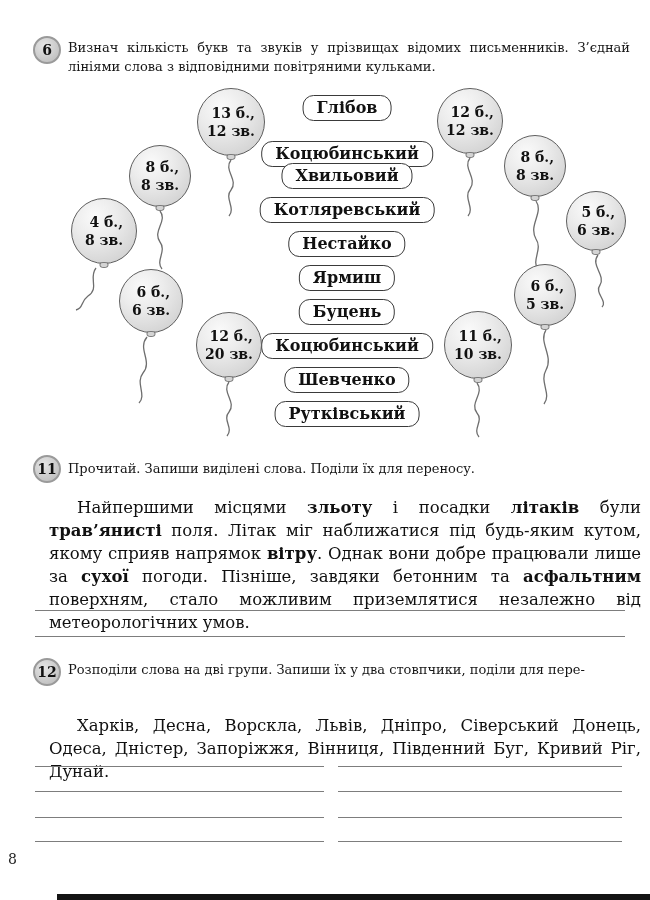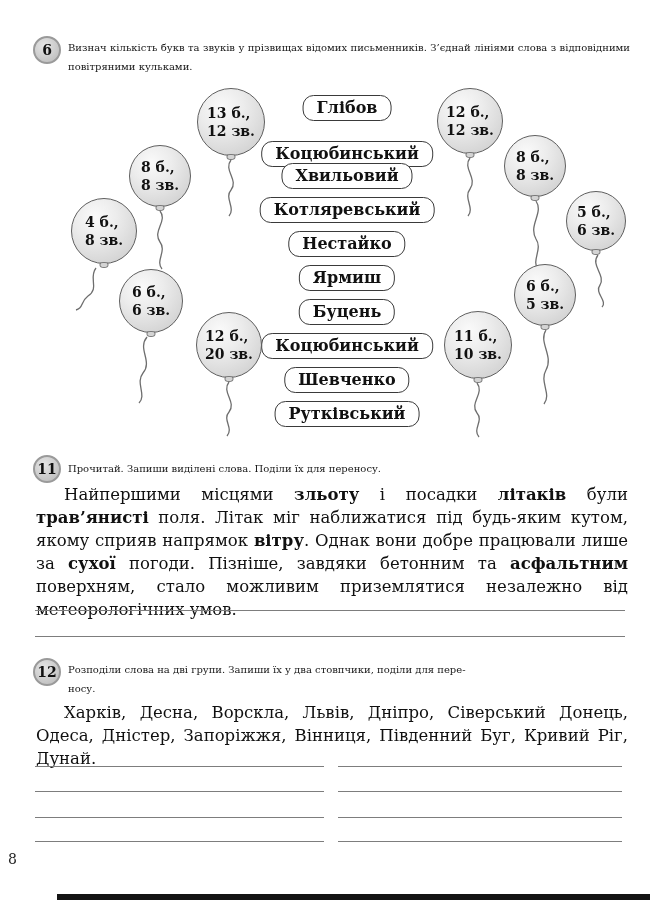--- a/index.html
+++ b/index.html
@@ -9,36 +9,36 @@
     overflow:hidden;
   }
   .badge{
     position:absolute;width:28px;height:28px;border-radius:50%;
     background:radial-gradient(circle at 38% 32%,#e6e6e6,#c3c3c3 75%);
     border:2px solid #9a9a9a;box-sizing:border-box;
     display:flex;align-items:center;justify-content:center;
     font-weight:bold;font-size:14px;color:#111;
   }
   .instr{
-    position:absolute;left:68px;width:562px;font-size:10px;line-height:19px;
+    position:absolute;left:68px;width:562px;font-size:13px;line-height:19px;
     text-align:justify;color:#161616;
   }
   .instr .line2{display:block;}
   .body-text{
-    position:absolute;left:35px;width:592px;margin:1px;
+    position:absolute;left:35px;width:592px;margin:14px;
     font-size:16.5px;line-height:23px;text-align:justify;text-indent:28px;
     color:#101010;font-weight:500;
   }
   .body-text b{font-weight:bold;}
   
   .balloon{
     position:absolute;border-radius:50%;box-sizing:border-box;
     border:1.2px solid #5f5f5f;
     background:radial-gradient(circle at 36% 28%,#fafafa 0%,#ececec 35%,#d9d9d9 70%,#c9c9c9 100%);
-    display:flex;align-items:center;justify-content:center;text-align:left;
+    display:flex;align-items:center;justify-content:center;text-align:right;
   }
   .balloon .btxt span{display:block;font-weight:bold;font-size:14px;line-height:18px;color:#111;}
   .balloon::after{
     content:"";position:absolute;bottom:-5px;left:50%;transform:translateX(-50%);
     width:9px;height:6px;background:#d4d4d4;border:1px solid #7a7a7a;
     border-radius:40% 40% 50% 50%;box-sizing:border-box;
   }
   .bstring{position:absolute;}
   .bstring path{fill:none;stroke:#6e6e6e;stroke-width:1.3;}
   .flip{transform:scaleX(-1);}
@@ -174,21 +174,20 @@
 <div class="instr" style="top:459px">Прочитай. Запиши виділені слова. Поділи їх для переносу.</div>
 
 <p class="body-text" style="top:482px"><span>Найпершими місцями </span><b>зльоту</b><span> і посадки </span><b>літаків</b><span> були </span><b>трав’янисті</b><span> поля. Літак міг наближатися під будь-яким кутом, якому сприяв напрямок </span><b>вітру</b><span>. Однак вони добре працювали лише за </span><b>сухої</b><span> погоди. Пізніше, завдяки бетонним та </span><b>асфальтним</b><span> поверхням, стало можливим приземлятися незалежно від метеорологічних умов.</span></p>
 
 <div class="rule" style="left:35px;top:610px;width:590px"></div>
 <div class="rule" style="left:35px;top:636px;width:590px"></div>
 
 <div class="badge" style="left:33px;top:658px">12</div>
 <div class="instr" style="top:660px">
   <span>Розподіли слова на дві групи. Запиши їх у два стовпчики, поділи для пере-</span>
-  <span class="line2">носу.</span>
 </div>
 
 <p class="body-text" style="top:700px">Харків, Десна, Ворскла, Львів, Дніпро, Сіверський Донець, Одеса, Дністер, Запоріжжя, Вінниця, Південний Буг, Кривий Ріг, Дунай.</p>
 
 <div class="rule" style="left:35px;top:766px;width:289px"></div>
 <div class="rule" style="left:338px;top:766px;width:284px"></div>
 <div class="rule" style="left:35px;top:791px;width:289px"></div>
 <div class="rule" style="left:338px;top:791px;width:284px"></div>
 <div class="rule" style="left:35px;top:817px;width:289px"></div>
 <div class="rule" style="left:338px;top:817px;width:284px"></div>

